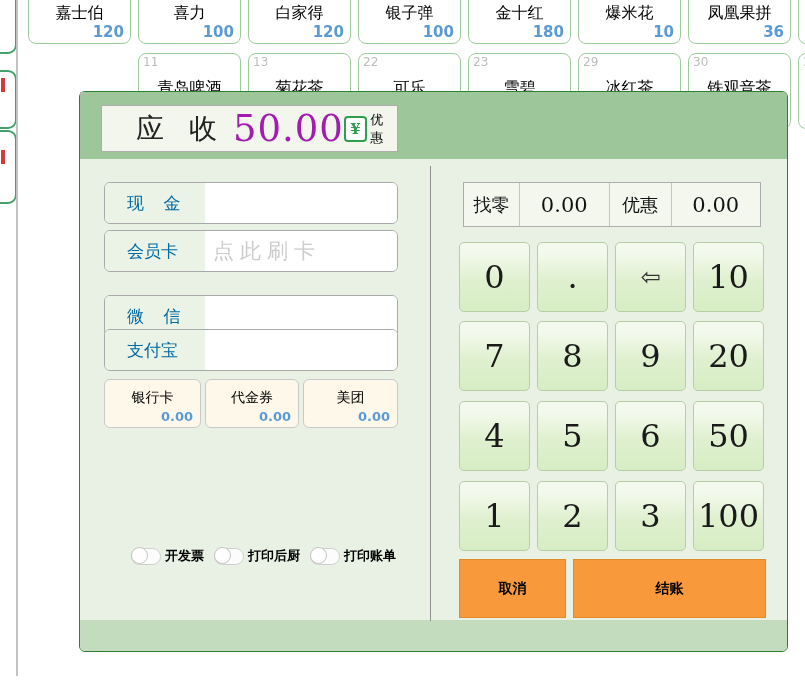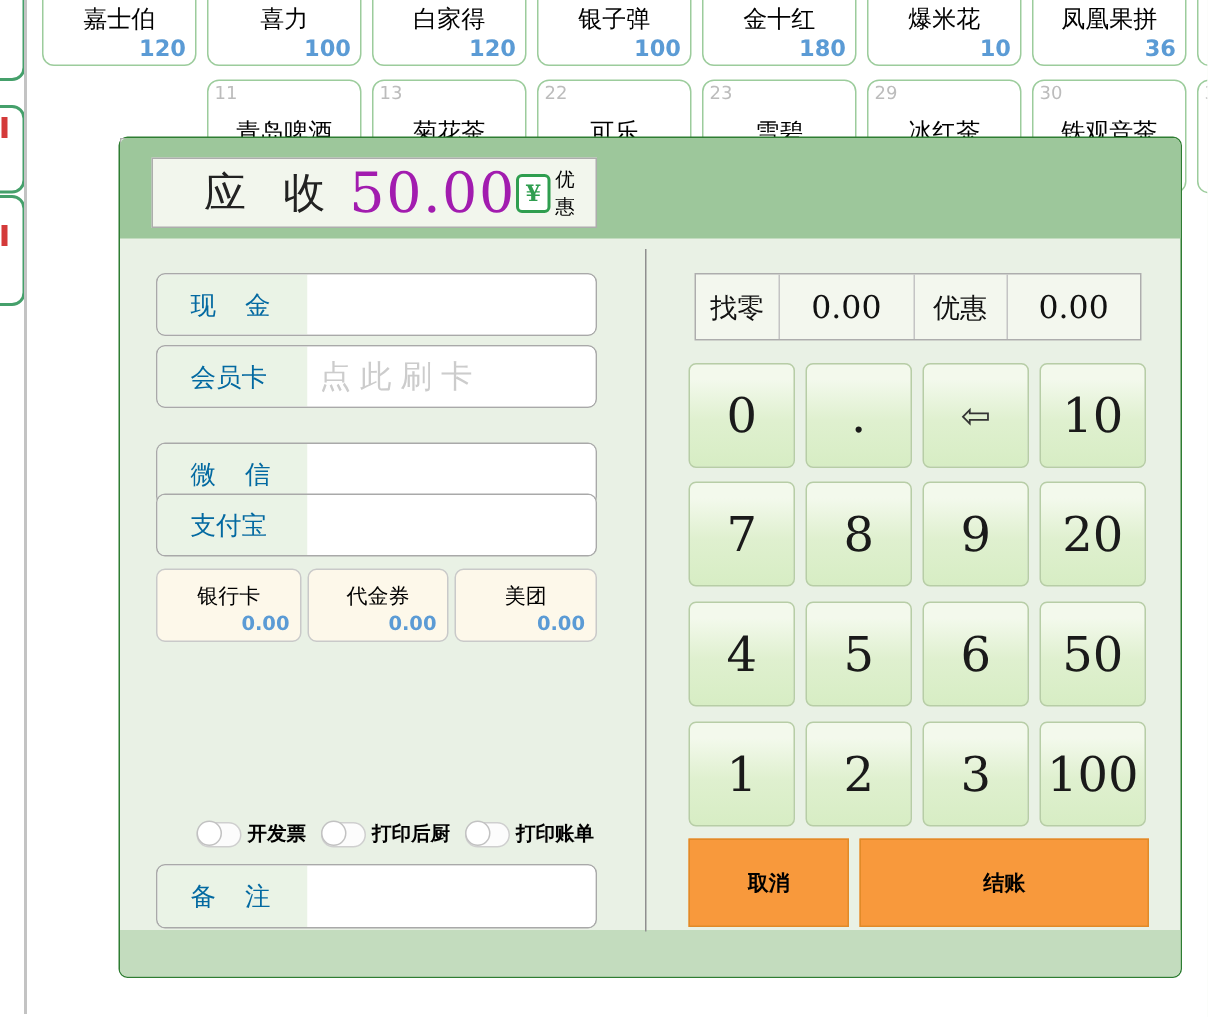--- a/index.html
+++ b/index.html
@@ -206,24 +206,20 @@
       <span class="toggle">
           <span class="knob"></span>
         </span>
       <span class="tlabel">打印后厨</span>
       <span class="toggle">
           <span class="knob"></span>
         </span>
       <span class="tlabel" style="margin-right:0;">打印账单</span>
     </div>
 
-    <div class="field" style="top:484px;height:43px;">
-      <span class="flabel">备 注</span>
-      <input value="" style="">
-    </div>
 
     <div id="mid-divider"></div>
 
     <div id="change-box" class="panel-box">
       <span class="cell lab sep">找零</span>
       <span class="cell val sep">0.00</span>
       <span class="cell lab2 sep">优惠</span>
       <span class="cell val">0.00</span>
     </div>
 

